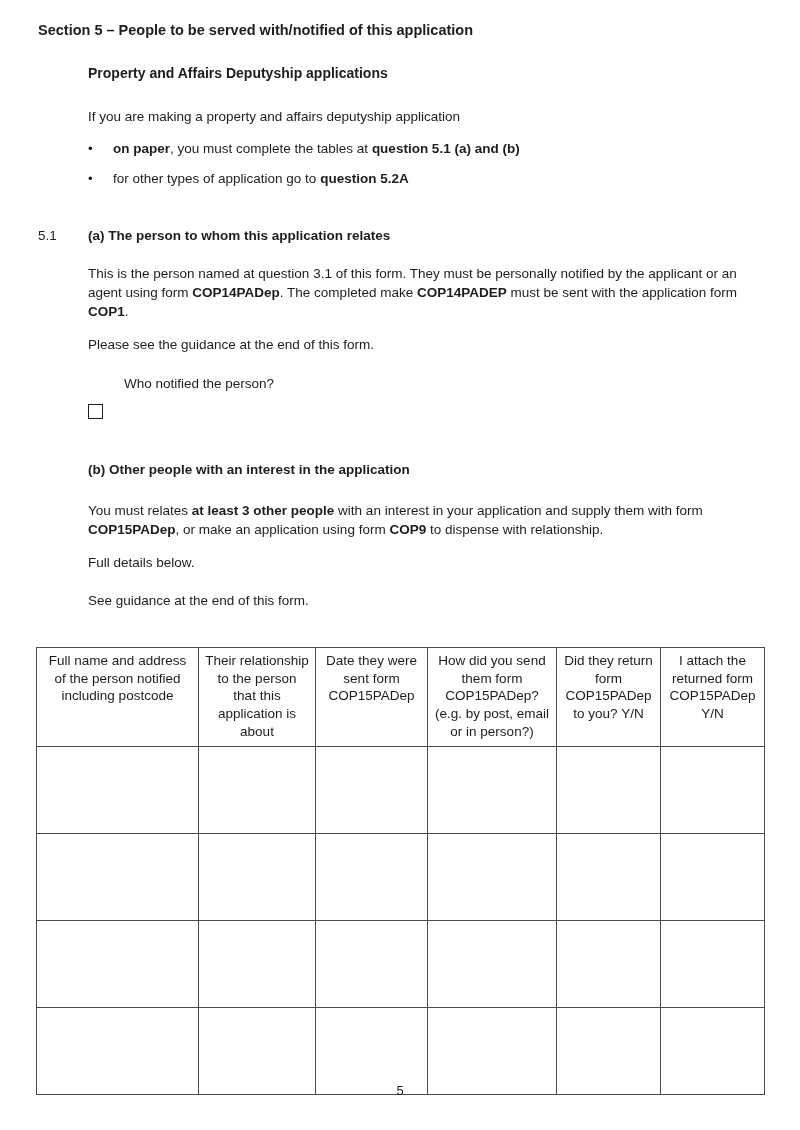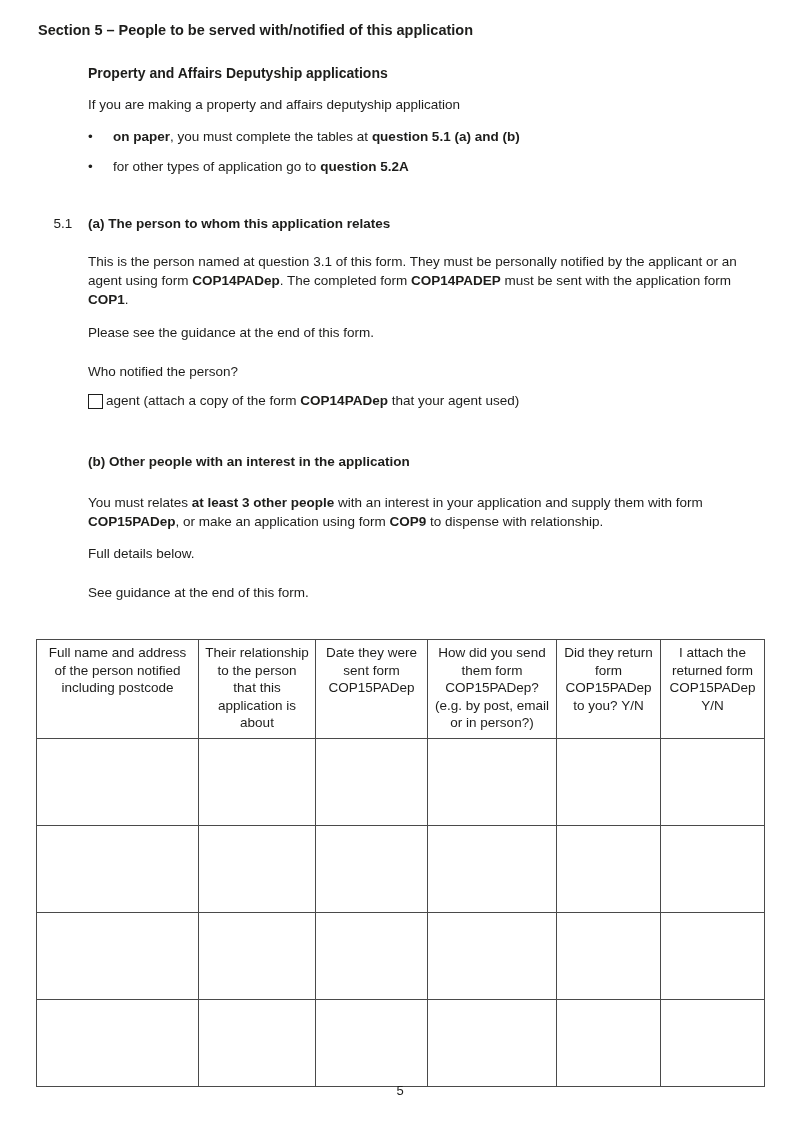--- a/index.html
+++ b/index.html
@@ -11,35 +11,35 @@
     color: #1d1d1b;
     font-size: 13.5px;
     line-height: 1.4;
   }
   .page { padding: 20px 36px 0 38px; position: relative; height: 100%; }
 
   .section-title { font-size: 14.5px; font-weight: bold; margin-bottom: 24px; }
 
   .indent { margin-left: 50px; }
 
-  .sub-heading { font-size: 14px; font-weight: bold; margin-bottom: 12px; }
+  .sub-heading { font-size: 14px; font-weight: bold; margin-bottom: 24px; }
   .para { margin-bottom: 13px; max-width: 660px; }
 
   .bullet-row { display: flex; margin-bottom: 11px; }
   .bullet-glyph { width: 25px; flex: 0 0 25px; }
 
   .q-row { display: flex; margin-top: 38px; }
-  .q-num { width: 50px; flex: 0 0 50px; text-align: center; }
+  .q-num { width: 50px; flex: 0 0 50px; }
   .q-body { flex: 1; }
 
   .part-heading { font-size: 13.5px; font-weight: bold; margin-bottom: 20px; }
 
   .mb20 { margin-bottom: 20px; }
   .mb14 { margin-bottom: 14px; }
-  .mb10 { margin-bottom: 10px; }
+  .mb10 { margin-bottom: 10px; margin-left: 36px; }
 
   .option-row { display: flex; align-items: center; margin-bottom: 8px; }
   .checkbox {
     display: inline-block;
     width: 15px; height: 15px;
     border: 1px solid #1d1d1b;
     background: #fff;
     margin-right: 3px;
     flex: 0 0 15px;
     cursor: pointer;
@@ -99,29 +99,28 @@
       <span><span>for other types of application go to </span><strong>question 5.2A</strong></span>
     </div>
   </div>
 
   <div class="q-row">
     <div class="q-num">5.1</div>
     <div class="q-body">
 
       <h3 class="part-heading">(a) The person to whom this application relates</h3>
 
-      <p class="para mb14" style="max-width:672px;"><span>This is the person named at question 3.1 of this form. They must be personally notified by the applicant or an agent using form </span><strong>COP14PADep</strong><span>. The  completed form </span><strong>COP14PADEP</strong><span> must be sent with the application form </span><strong>COP1</strong><span>.</span></p>
+      <p class="para mb14" style="max-width:672px;"><span>This is the person named at question 3.1 of this form. They must be personally notified by the applicant or an agent using form </span><strong>COP14PADep</strong><span>. The  completed make </span><strong>COP14PADEP</strong><span> must be sent with the application form </span><strong>COP1</strong><span>.</span></p>
 
       <p class="para mb20">Please see the guidance at the end of this form.</p>
 
       <p class="para mb10">Who notified the person?</p>
 
       <div class="option-row">
         <span class="checkbox"></span>
-        <span><span>agent (attach a copy of the form </span><strong>COP14PADep</strong><span> that your agent used)</span></span>
       </div>
 
       <div class="gap-before-b"></div>
 
       <h3 class="part-heading" style="margin-bottom:22px;">(b) Other people with an interest in the application</h3>
 
       <p class="para mb14" style="max-width:672px;"><span>You must relates </span><strong>at least 3 other people</strong><span> with an interest in your application and supply them with form </span><strong>COP15PADep</strong><span>, or make an application using form </span><strong>COP9</strong><span> to dispense with relationship.</span></p>
 
       <p class="para mb20">Full details below.</p>
 

